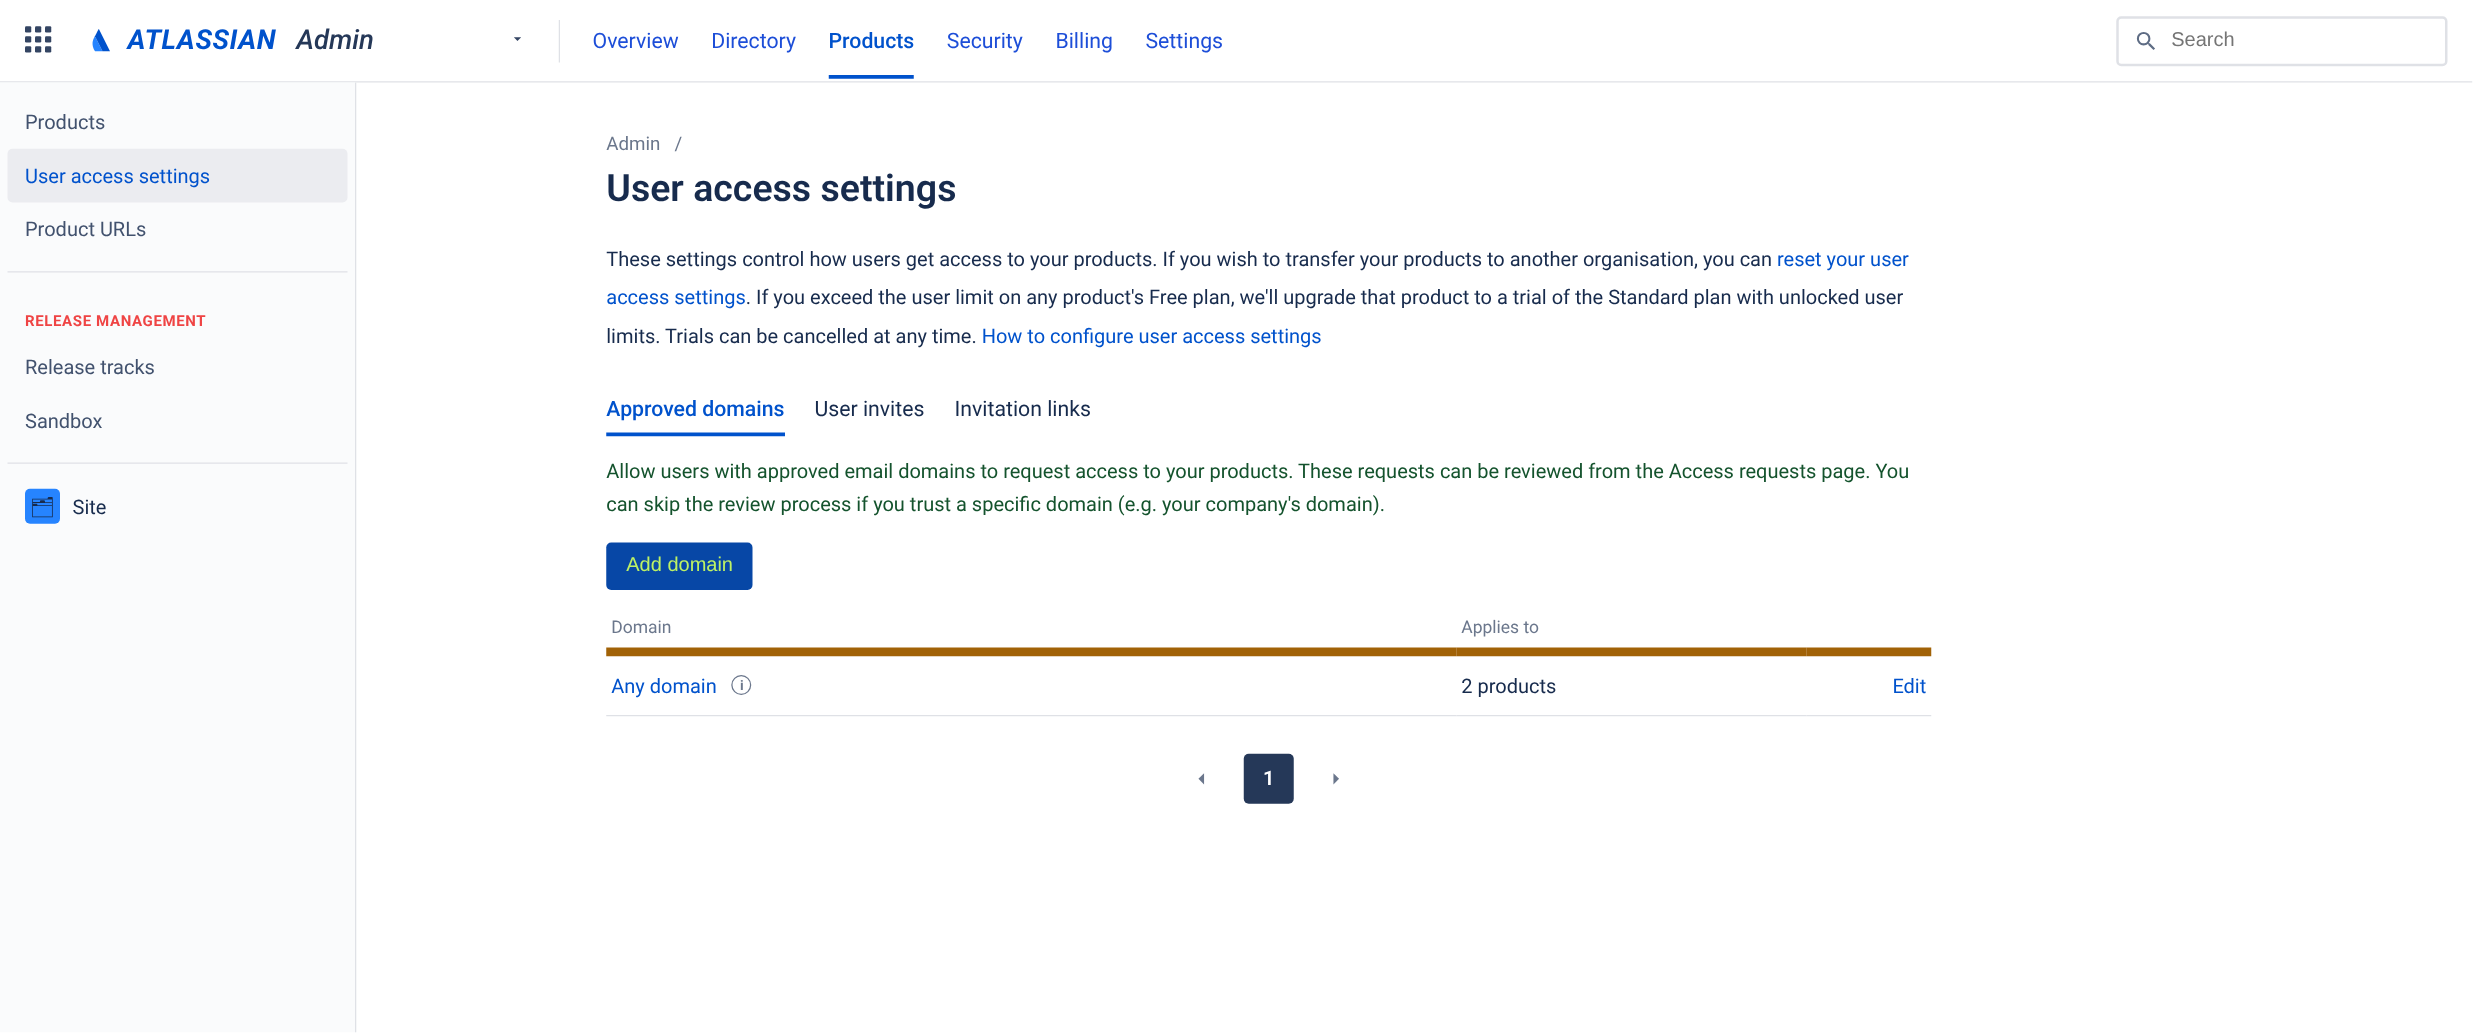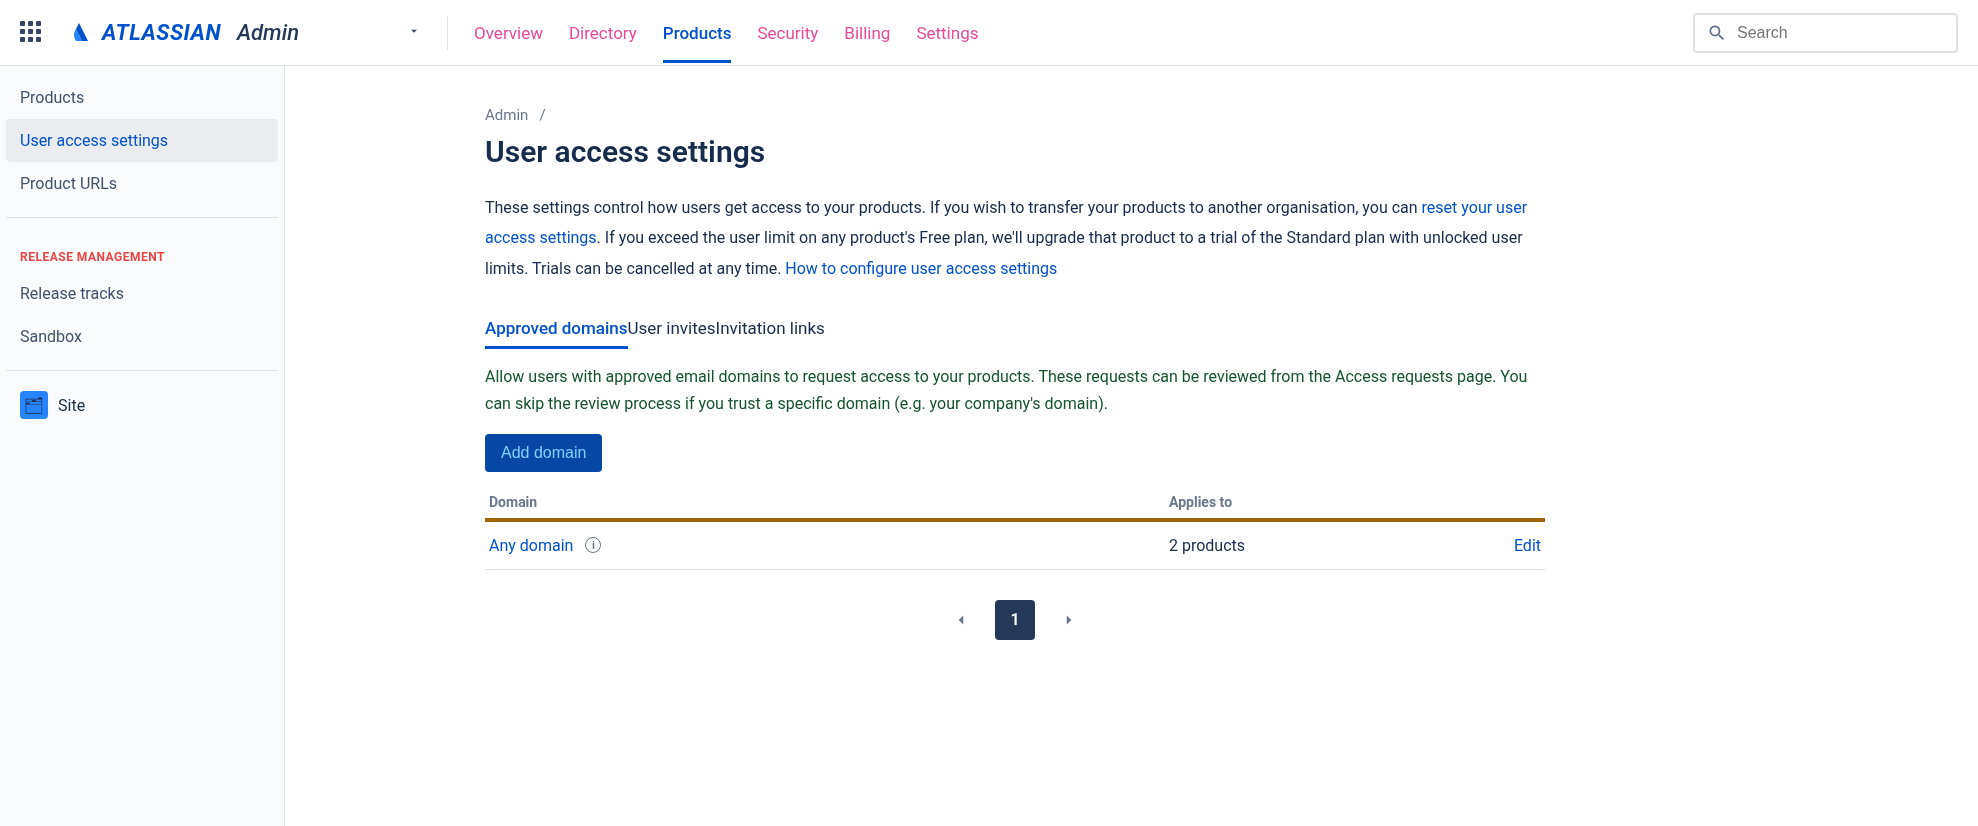--- a/index.html
+++ b/index.html
@@ -7,47 +7,47 @@
 .topbar { display: flex; align-items: center; height: 66px; border-bottom: 1px solid #DFE1E6; padding: 0 20px; gap: 8px; }
 .app-switcher { width: 24px; height: 24px; display: grid; grid-template-columns: repeat(3,5px); grid-template-rows: repeat(3,5px); gap: 3px; cursor: pointer; }
 .app-switcher span { background: #344563; border-radius: 1px; }
 .brand { display: flex; align-items: flex-start; gap: 10px; margin-left: 14px; font-style: italic; }
 .brand svg { height: 24px; }
 .brand-text { font-weight: 700; color: #0052CC; font-size: 22px; letter-spacing: 0.5px; }
 .brand-admin { font-size: 22px; color: #253858; font-weight: 500; margin-left: 6px; }
 .org-switcher { margin-left: 100px; cursor: pointer; color: #344563; }
 .divider-v { width: 1px; height: 34px; background: #DFE1E6; margin: 0 18px; }
 .topnav { display: flex; gap: 26px; }
-.topnav-item { font-size: 17px; color: #ec4899; cursor: pointer; padding: 20px 0; position: relative; }
+.topnav-item { font-size: 17px; color: #1d4ed8; cursor: pointer; padding: 20px 0; position: relative; }
 .topnav-item.active { color: #0052CC; font-weight: 500; }
 .topnav-item.active::after { content:""; position:absolute; bottom:0; left:0; right:0; height:3px; background:#0052CC; }
 .search-wrap { margin-left: auto; display: flex; align-items: center; border: 2px solid #DFE1E6; border-radius: 4px; padding: 8px 12px; min-width: 230px; justify-content: flex-end; }
 .search-wrap svg { color: #5E6C84; }
 .search-input { border: none; outline: none; font-size: 16px; margin-left: 10px; flex:1; color:#5E6C84; }
 .layout { display: flex; }
 .sidebar { width: 285px; border-right: 1px solid #DFE1E6; background: #FAFBFC; padding: 10px 6px; min-height: 760px; }
 .side-item { padding: 12px 14px; font-size: 16px; color: #42526E; cursor: pointer; border-radius: 4px; }
 .side-item.active { background: #EBECF0; color: #0052CC; }
 .side-heading { font-size: 12px; font-weight: 700; color: #ef4444; letter-spacing: 0.5px; padding: 20px 14px 8px; }
 .side-sep { border: none; border-top: 1px solid #DFE1E6; margin: 12px 0; }
 .site-row { display:flex; align-items:center; gap:10px; padding: 8px 14px; cursor:pointer; }
 .site-icon { width:28px; height:28px; background:#2684FF; border-radius:4px; display:flex; align-items:center; justify-content:center; font-size:16px; }
 .main { flex:1; padding: 40px 0 40px 200px; max-width: 1600px; }
 .breadcrumb { color:#6B778C; font-size:15px; margin-bottom: 10px; }
 .breadcrumb a { color:#6B778C; text-decoration:none; }
 .page-title { font-size: 30px; font-weight: 600; color:#172B4D; margin-bottom: 24px; }
 .desc { font-size: 16px; color:#172B4D; line-height: 1.9; max-width: 1080px; margin-bottom: 26px; }
 .desc a { color:#0052CC; text-decoration:none; }
-.tabs { display:flex; border-bottom:none; margin-bottom: 14px; }
+.tabs { display:flex; gap:24px; border-bottom:none; margin-bottom: 14px; }
 .tab { font-size:17px; color:#172B4D; padding: 8px 0; cursor:pointer; }
 .tab.active { color:#0052CC; border-bottom: 3px solid #0052CC; font-weight:500; }
 .tab-desc { font-size:16px; color:#14532d; line-height:1.7; max-width:1060px; margin-bottom: 16px; }
-.add-btn { background:#0747A6; color:#7dd3fc; border:none; font-size:16px; padding:10px 16px; border-radius:4px; cursor:pointer; font-weight:500; }
+.add-btn { background:#0747A6; color:#bef264; border:none; font-size:16px; padding:10px 16px; border-radius:4px; cursor:pointer; font-weight:500; }
 .table { width:100%; max-width:1060px; border-collapse:collapse; margin-top:14px; }
-.table th { text-align:left; font-size:14px; font-weight:700; color:#6B778C; padding: 8px 4px; border-bottom:4px solid #a16207; }
+.table th { text-align:left; font-size:14px; font-weight:400; color:#6B778C; padding: 8px 4px; border-bottom:7px solid #a16207; }
 .table td { padding: 14px 4px; border-bottom:1px solid #DFE1E6; font-size:16px; }
 .domain-link { color:#0052CC; text-decoration:none; display:inline-flex; align-items:center; gap:12px; }
 .info-icon { width:16px; height:16px; border:1.5px solid #6B778C; border-radius:50%; display:inline-flex; align-items:center; justify-content:center; font-size:11px; color:#6B778C; font-weight:700; }
 .edit-link { color:#0052CC; text-decoration:none; }
 .pager { display:flex; align-items:center; justify-content:center; gap:14px; margin-top:30px; max-width:1060px; }
 .pager-btn { width:40px; height:40px; display:flex; align-items:center; justify-content:center; border-radius:4px; cursor:pointer; color:#6B778C; }
 .pager-btn.current { background:#253858; color:#fff; font-weight:600; }
 </style>
 </head>
 <body>

